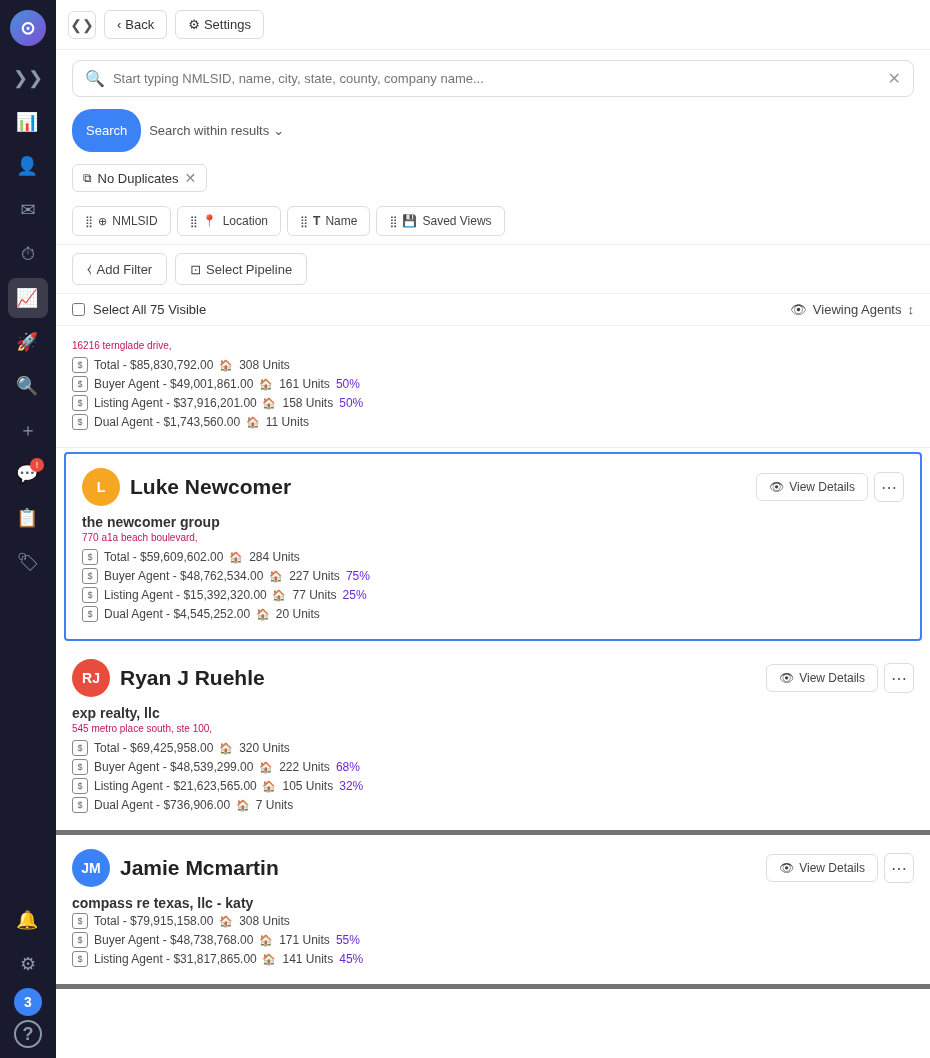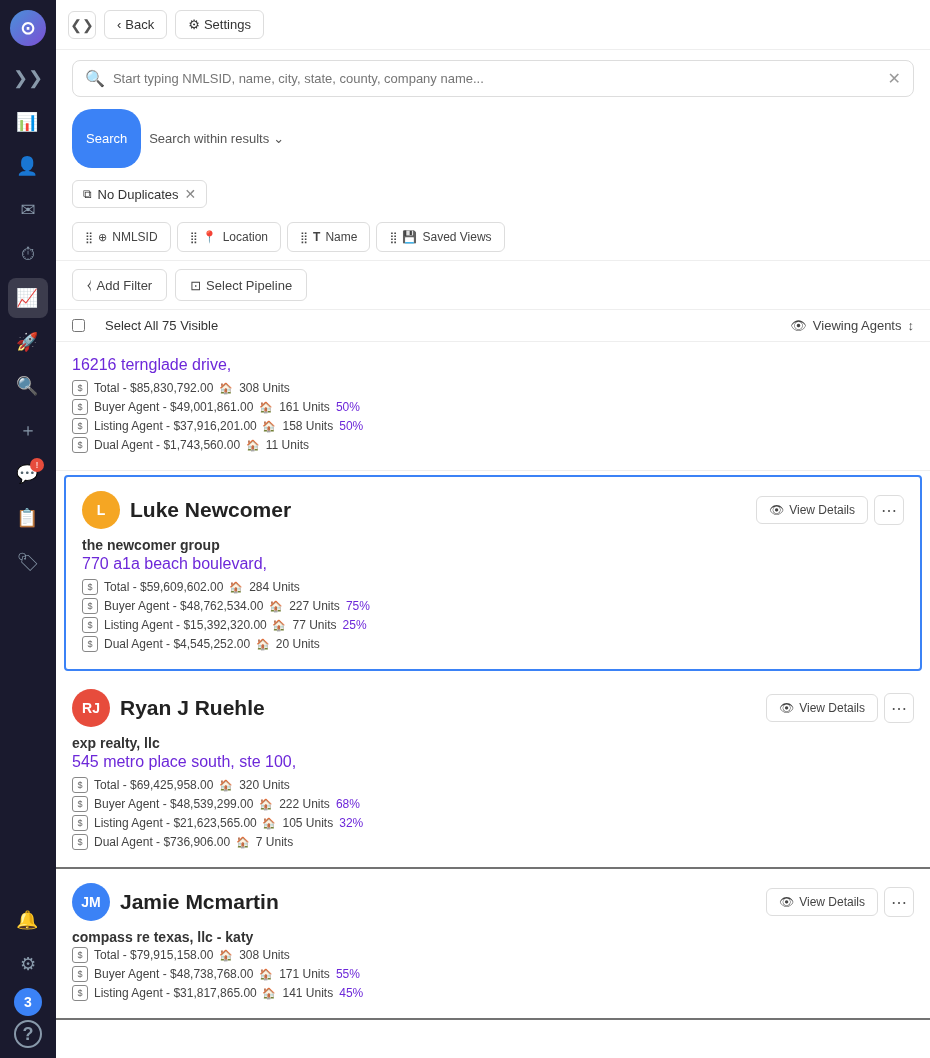--- a/index.html
+++ b/index.html
@@ -135,21 +135,21 @@
     }
 
     
     .tabs-row {
       padding: 6px 16px;
       display: flex;
       gap: 8px;
       align-items: center;
     }
     .tab-btn {
-      padding: 22px 14px;
+      padding: 14px 14px;
       border-radius: 20px;
       border: none;
       cursor: pointer;
       font-size: 13px;
       background: transparent;
       color: #555;
     }
     .tab-btn.active {
       background: #3b82f6;
       color: #fff;
@@ -231,40 +231,40 @@
     .select-row {
       padding: 8px 16px;
       display: flex;
       align-items: center;
       justify-content: space-between;
       border-bottom: 1px solid #eee;
     }
     .select-all-label {
       display: flex;
       align-items: center;
-      gap: 20px;
+      gap: 8px;
       font-size: 13px;
       color: #333;
     }
     .viewing-agents {
       display: flex;
       align-items: center;
       gap: 6px;
       font-size: 13px;
       color: #444;
       cursor: pointer;
     }
 
     
     .agents-list {
       overflow-y: auto;
       flex: 1;
     }
     .agent-card {
-      border-bottom: 2px solid #737373;
+      border-bottom: 5px solid #737373;
       padding: 14px 16px;
       background: #fff;
     }
     .agent-card.highlighted {
       border: 2px solid #3b82f6;
       border-radius: 4px;
       margin: 4px 8px;
     }
     .agent-header {
       display: flex;
@@ -324,22 +324,22 @@
       font-size: 16px;
       color: #555;
     }
     .company-name {
       font-size: 14px;
       font-weight: 600;
       color: #333;
       margin-bottom: 2px;
     }
     .company-address {
-      font-size: 16px;
-      color: #6d28d9;
+      font-size: 10px;
+      color: #be185d;
       margin-bottom: 6px;
     }
     .stat-row {
       display: flex;
       align-items: center;
       gap: 6px;
       font-size: 12px;
       color: #444;
       margin-bottom: 3px;
     }

